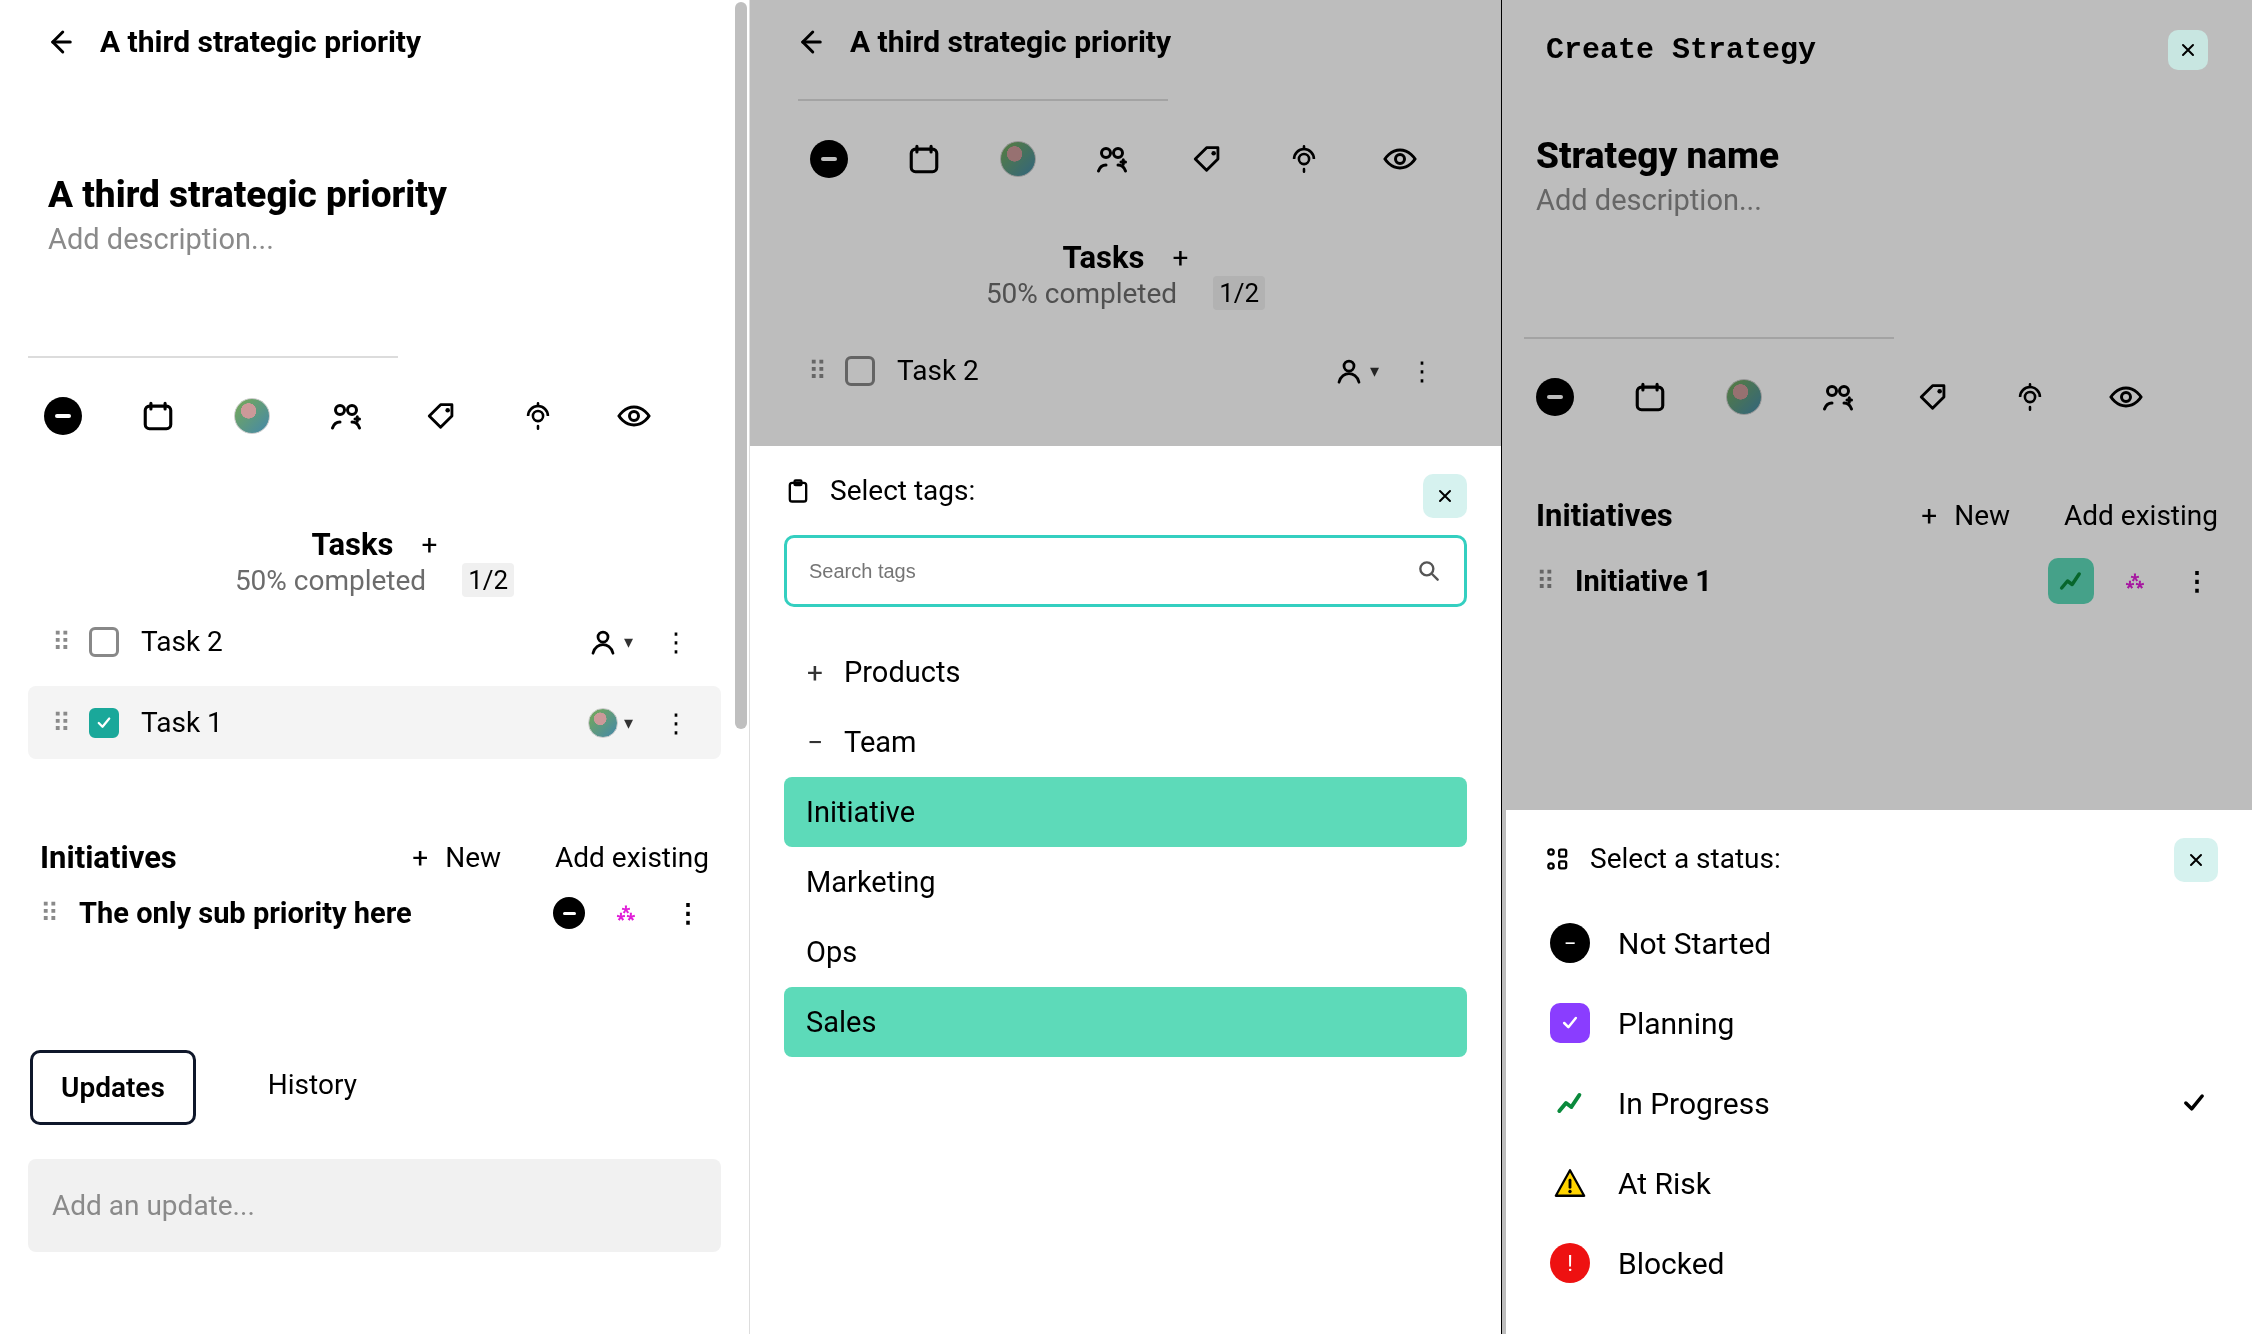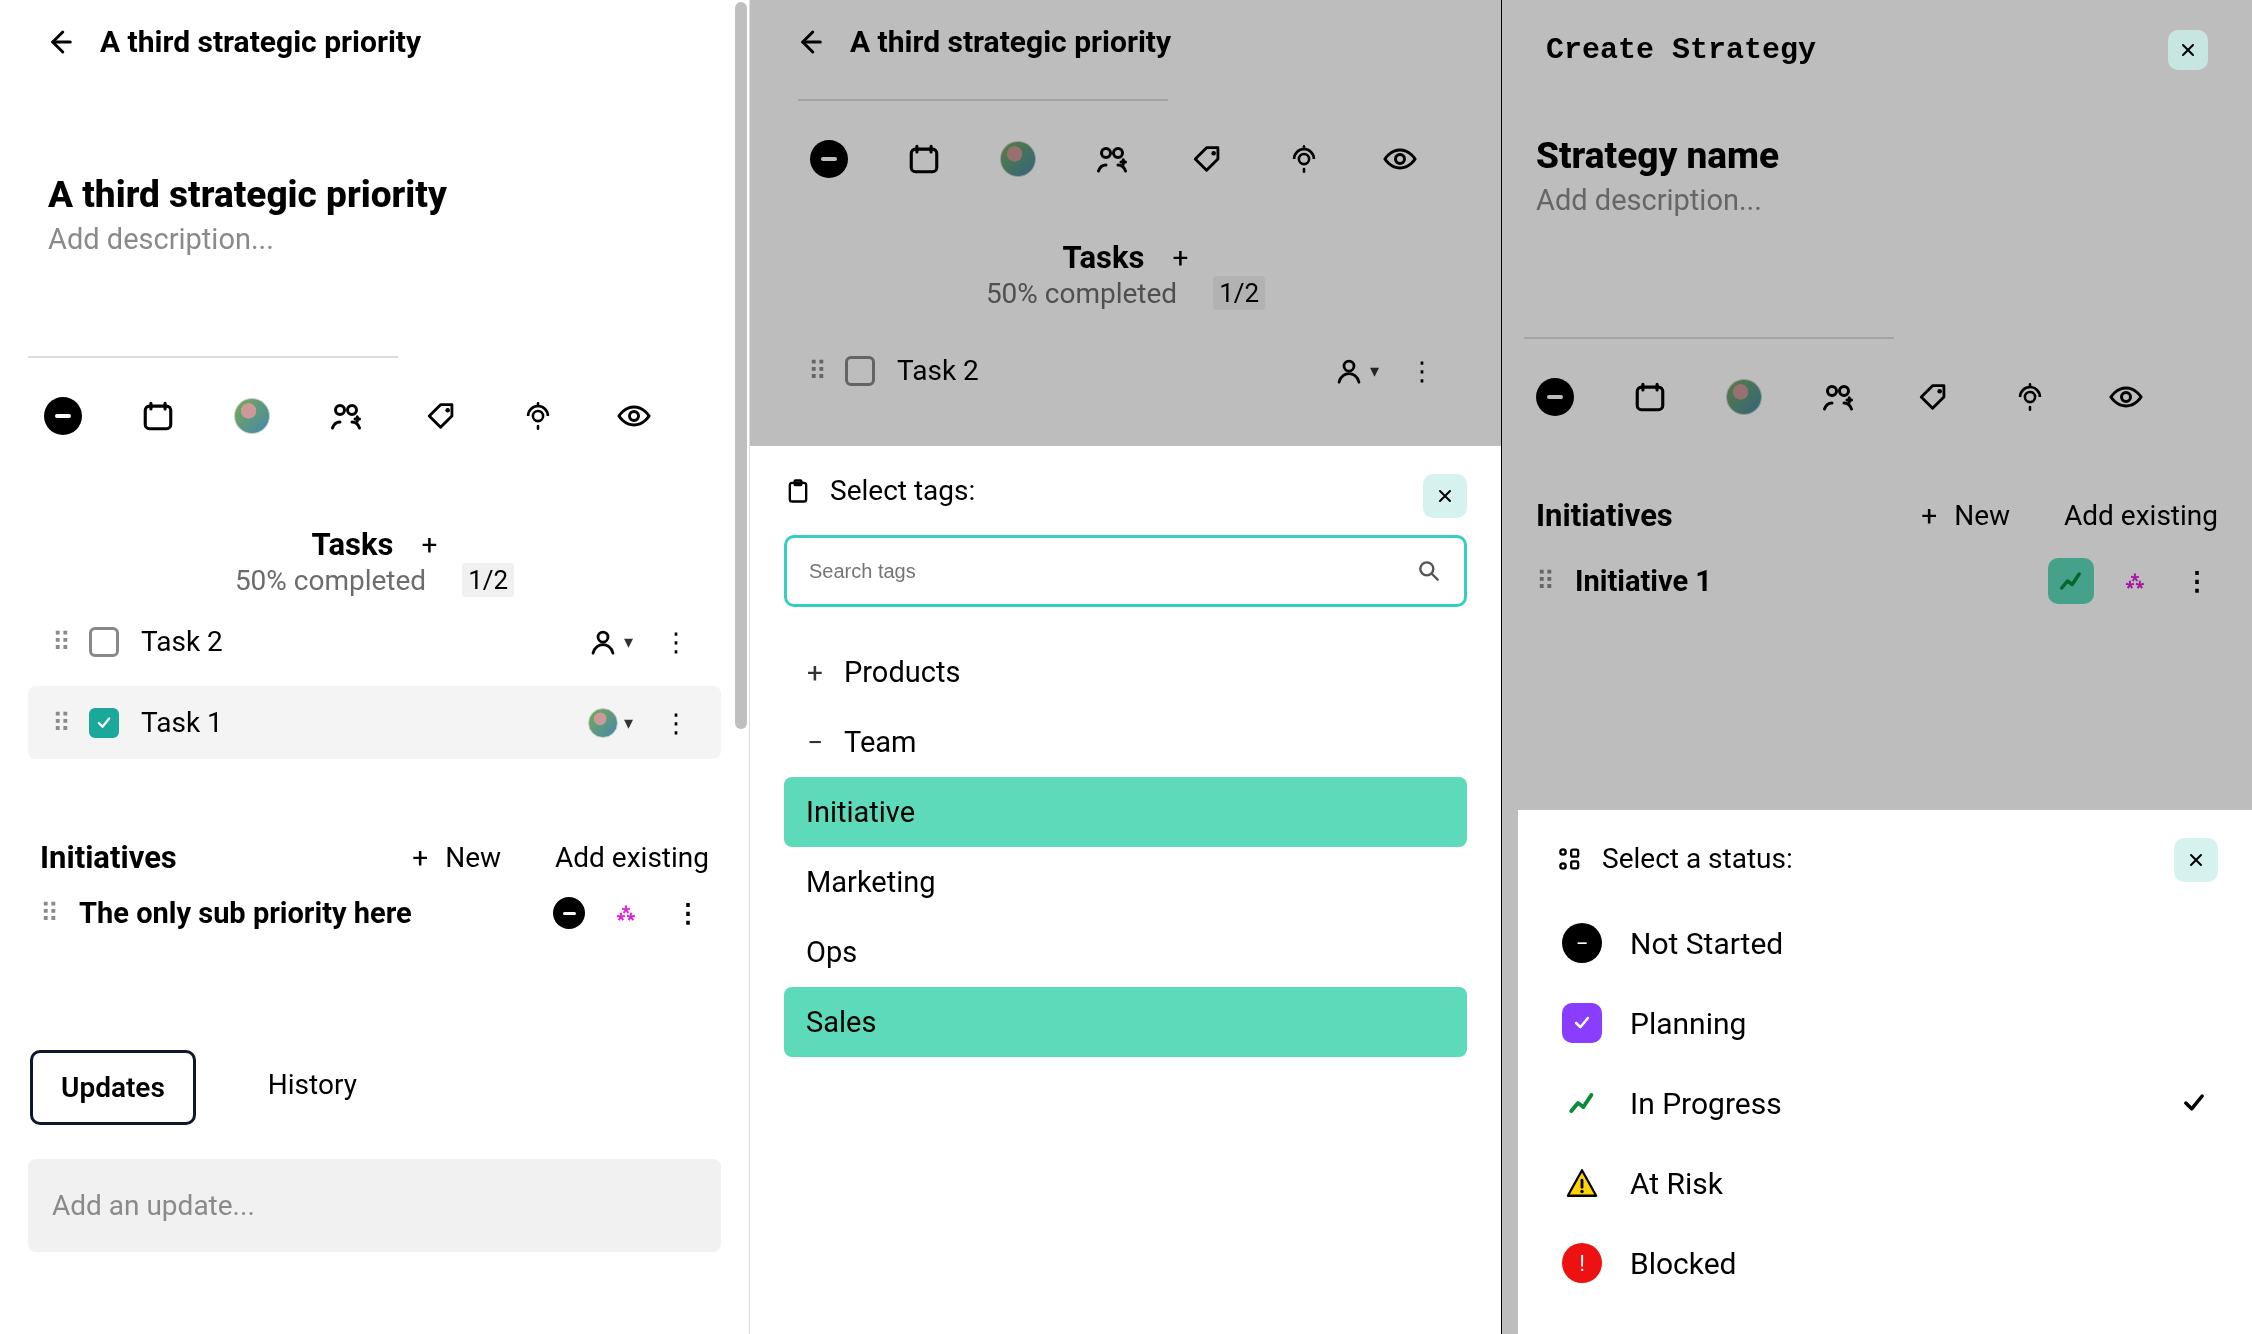--- a/index.html
+++ b/index.html
@@ -141,21 +141,21 @@
   .tag-item.child { padding-left:22px; }
 
   
   .c3-header { display:flex; align-items:center; justify-content:space-between; padding:30px 44px;font-family:Liberation Mono, monospace;}
   .c3-close {
     width:40px; height:40px; border-radius:10px; background:#c8e6e1;
     display:flex;align-items:center;justify-content:center;cursor:pointer;font-size:22px;
     position:relative; z-index:20;
   }
   .status-pop {
-    position:absolute; left:16px; right:0; bottom:0; background:#fff; z-index:10;
+    position:absolute; left:4px; right:0; bottom:0; background:#fff; z-index:10;
     padding:32px 38px 60px 38px;
   }
   .status-item {
     display:flex; align-items:center; gap:28px; padding:20px 6px;
     font-size:30px; cursor:pointer;
   }
   .status-item .check { margin-left:auto; font-size:30px; }
   .ic-box { width:40px; height:40px; display:flex;align-items:center;justify-content:center; border-radius:8px;}
   .ic-notstarted { background:#000; border-radius:50%; color:#fff; font-size:22px;}
   .ic-planning { background:#8a3dff; color:#fff; border-radius:10px;}

